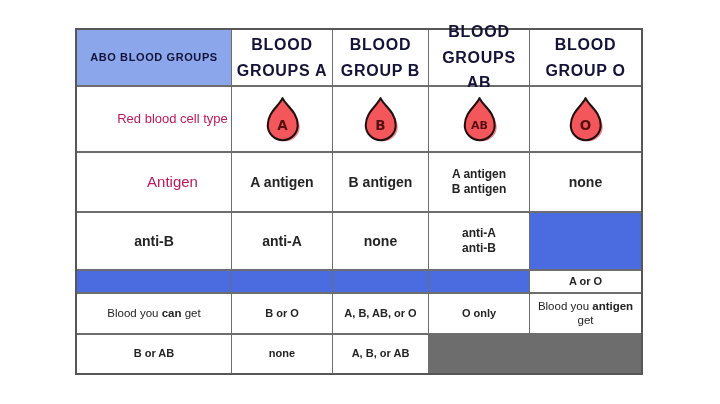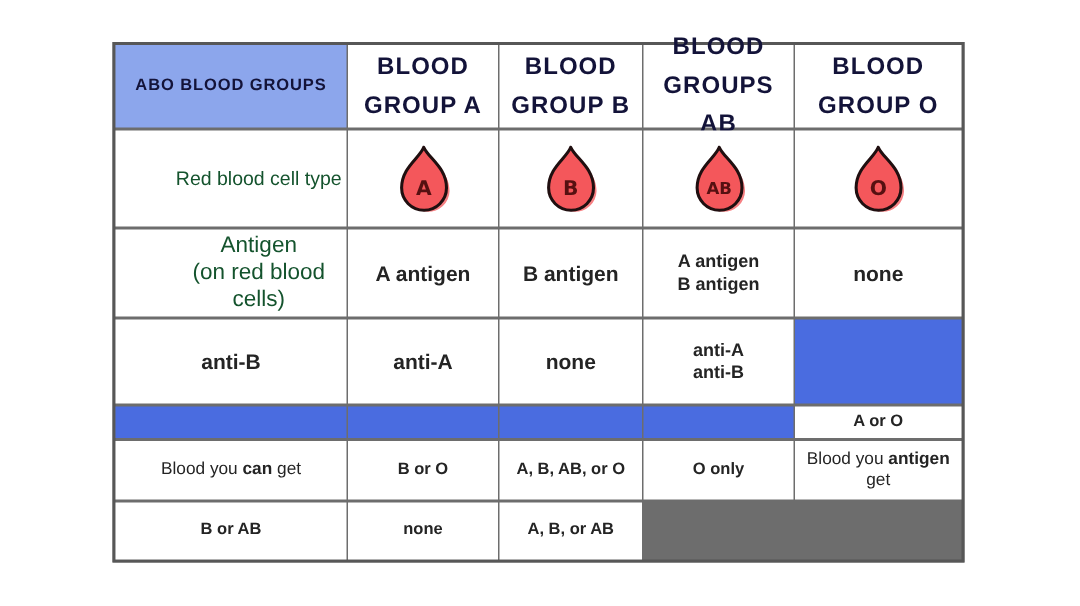--- a/index.html
+++ b/index.html
@@ -16,41 +16,41 @@
     background:#6d6d6d;
     border:2px solid #575757;
   }
   .cell{
     background:#ffffff;display:flex;flex-direction:column;align-items:center;justify-content:center;
     text-align:center;line-height:1.2;
   }
   .hdr{background:#ffffff;color:#131339;font-weight:800;font-size:16px;letter-spacing:.7px;line-height:1.6;}
   .hdr-left{background:#8ca6ec;color:#131339;font-weight:800;font-size:11px;letter-spacing:.6px;}
   .sep{background:#4a6ce0;}
-  .row-label{font-size:13px;font-weight:500;color:#14532d;padding-left:37px;}
+  .row-label{font-size:13px;font-weight:500;color:#be185d;padding-left:37px;}
   .row-label .sub{font-size:15px;}
   .val{font-size:14px;font-weight:600;color:#242424;}
   .val-2line{font-size:12px;font-weight:600;line-height:1.25;}
   .small-label{font-size:11.5px;font-weight:500;}
   .small-label b{font-weight:800;}
   .small-val{font-size:11px;font-weight:600;}
   .drop{width:41px;height:49px;display:block;}
 </style>
 </head>
 <body>
 
 <div class="canvas">
   <div class="abo-table">
 
     <div class="cell hdr-left">
       <span>ABO BLOOD GROUPS</span>
     </div>
     <div class="cell hdr">
       <span>BLOOD</span>
-      <span>GROUP A</span>
+      <span>GROUPS A</span>
     </div>
     <div class="cell hdr">
       <span>BLOOD</span>
       <span>GROUP B</span>
     </div>
     <div class="cell hdr">
       <span>BLOOD</span>
       <span>GROUPS AB</span>
     </div>
     <div class="cell hdr">
@@ -85,21 +85,20 @@
     <div class="cell">
       <svg class="drop" viewBox="0 0 100 118">
         <path d="M55 13 C49 30 22 44 22 76 A35 35 0 0 0 92 78 C92 46 63 30 55 13 Z" fill="#f68083"></path>
         <path d="M50 7 C43 25 14 40 14 73 A36.5 36.5 0 0 0 87 73 C87 40 58 25 50 7 Z" fill="#f4575b" stroke="#200f10" stroke-width="5" stroke-linejoin="round"></path>
         <text x="50" y="85" text-anchor="middle" font-size="33" font-weight="bold" fill="#561011" font-family="'DejaVu Sans',sans-serif">O</text>
       </svg>
     </div>
 
     <div class="cell row-label">
       <span class="sub">Antigen</span>
-      <span class="sub">(on red blood cells)</span>
     </div>
     <div class="cell val">
       <span>A antigen</span>
     </div>
     <div class="cell val">
       <span>B antigen</span>
     </div>
     <div class="cell val-2line">
       <span>A antigen</span>
       <span>B antigen</span>

